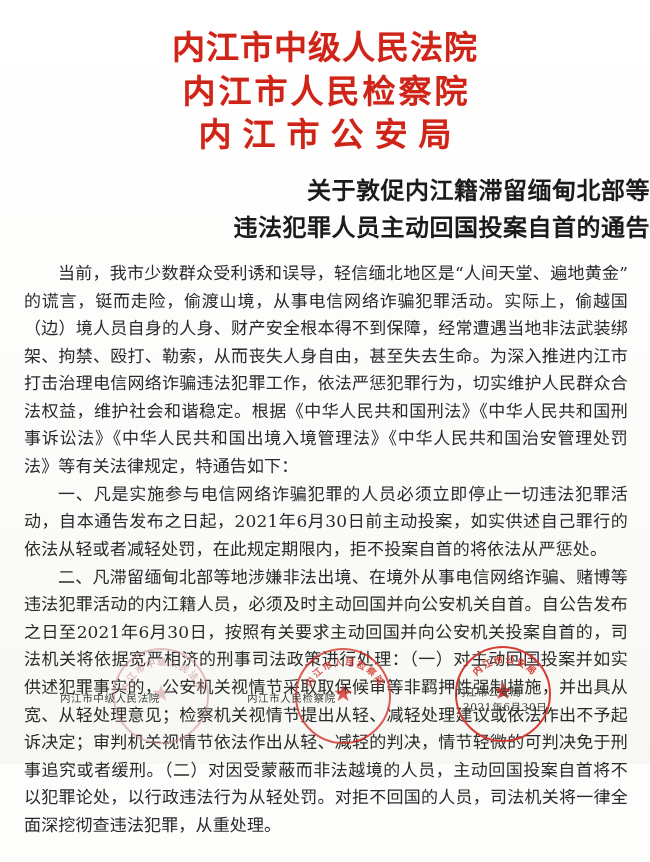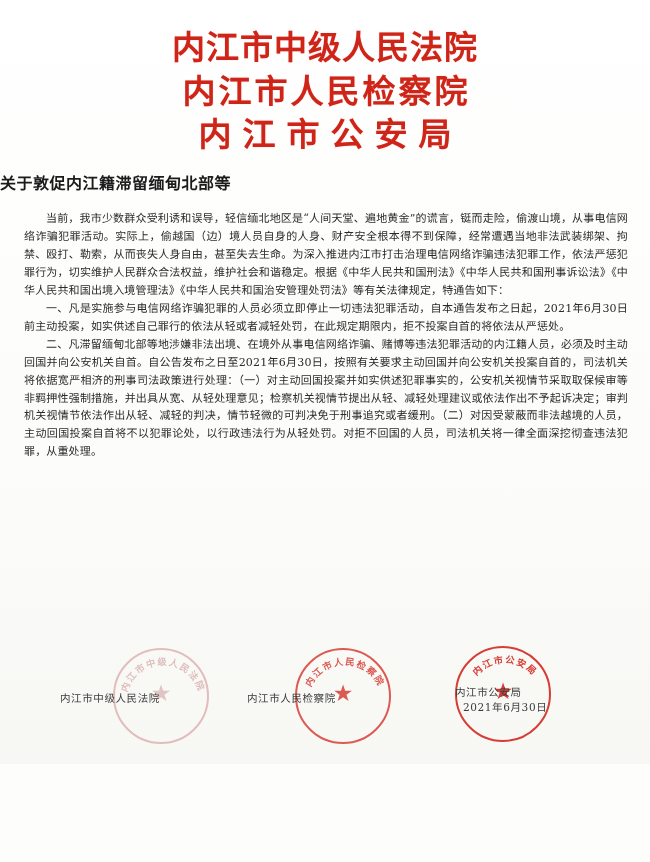--- a/index.html
+++ b/index.html
@@ -43,36 +43,36 @@
     padding-left: 11px;
   }
   .masthead-line.mid {
     letter-spacing: 3px;
     padding-left: 3px;
   }
 
   
   .doc-title {
     margin-top: 15px;
-    text-align: left;
+    text-align: right;
     color: #1b1b1b;
     font-family: "DejaVu Serif", "Liberation Serif", serif;
     font-weight: bold;
-    font-size: 16px;
+    font-size: 24px;
     line-height: 1.55;
     letter-spacing: 0.5px;
   }
   .doc-title-line { display: block; }
 
   
   .doc-body {
     margin: 14px 22px 0 24px;
     color: #2a2a2a;
     font-family: "DejaVu Serif", "Liberation Serif", serif;
-    font-size: 11px;
+    font-size: 17px;
     line-height: 1.62;
     text-align: justify;
     text-justify: inter-ideograph;
     letter-spacing: 0.15px;
   }
   .doc-body p {
     margin: 0 0 0.5px 0;
     text-indent: 2em;
   }
 
@@ -141,20 +141,21 @@
 <div id="page">
 
   <div class="masthead">
     <div class="masthead-line">内江市中级人民法院</div>
     <div class="masthead-line mid">内江市人民检察院</div>
     <div class="masthead-line wide">内江市公安局</div>
   </div>
 
   <div class="doc-title">
     <span class="doc-title-line">关于敦促内江籍滞留缅甸北部等</span>
+    <span class="doc-title-line">违法犯罪人员主动回国投案自首的通告</span>
   </div>
 
   <div class="doc-body">
     <p>当前，我市少数群众受利诱和误导，轻信缅北地区是“人间天堂、遍地黄金”的谎言，铤而走险，偷渡山境，从事电信网络诈骗犯罪活动。实际上，偷越国（边）境人员自身的人身、财产安全根本得不到保障，经常遭遇当地非法武装绑架、拘禁、殴打、勒索，从而丧失人身自由，甚至失去生命。为深入推进内江市打击治理电信网络诈骗违法犯罪工作，依法严惩犯罪行为，切实维护人民群众合法权益，维护社会和谐稳定。根据《中华人民共和国刑法》《中华人民共和国刑事诉讼法》《中华人民共和国出境入境管理法》《中华人民共和国治安管理处罚法》等有关法律规定，特通告如下：</p>
     <p>一、凡是实施参与电信网络诈骗犯罪的人员必须立即停止一切违法犯罪活动，自本通告发布之日起，2021年6月30日前主动投案，如实供述自己罪行的依法从轻或者减轻处罚，在此规定期限内，拒不投案自首的将依法从严惩处。</p>
     <p>二、凡滞留缅甸北部等地涉嫌非法出境、在境外从事电信网络诈骗、赌博等违法犯罪活动的内江籍人员，必须及时主动回国并向公安机关自首。自公告发布之日至2021年6月30日，按照有关要求主动回国并向公安机关投案自首的，司法机关将依据宽严相济的刑事司法政策进行处理：（一）对主动回国投案并如实供述犯罪事实的，公安机关视情节采取取保候审等非羁押性强制措施，并出具从宽、从轻处理意见；检察机关视情节提出从轻、减轻处理建议或依法作出不予起诉决定；审判机关视情节依法作出从轻、减轻的判决，情节轻微的可判决免于刑事追究或者缓刑。（二）对因受蒙蔽而非法越境的人员，主动回国投案自首将不以犯罪论处，以行政违法行为从轻处罚。对拒不回国的人员，司法机关将一律全面深挖彻查违法犯罪，从重处理。</p>
 
   </div>
 
   <div class="seal-zone">

